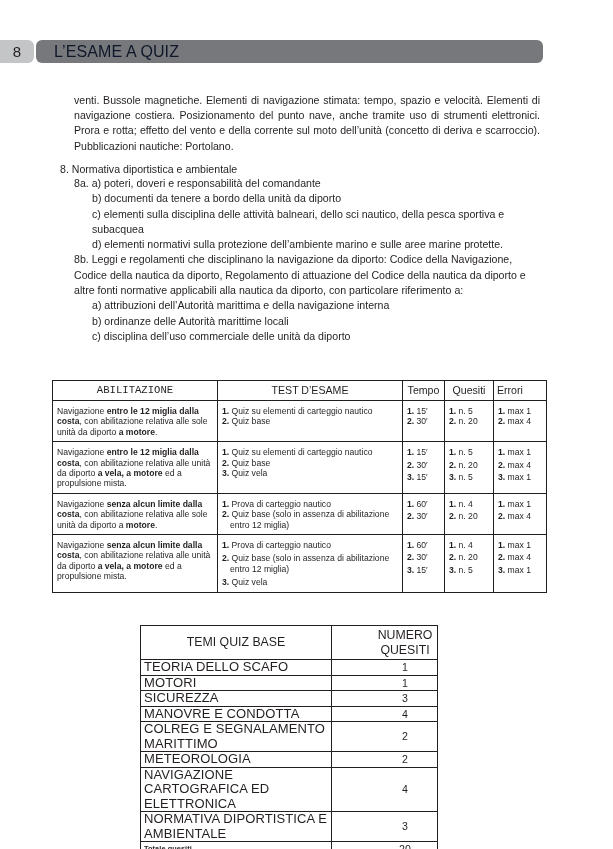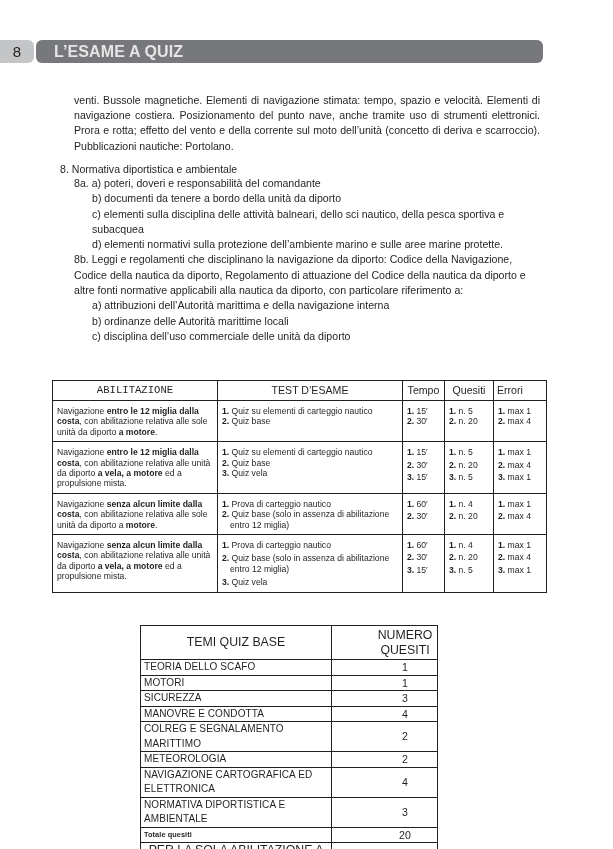--- a/index.html
+++ b/index.html
@@ -2,21 +2,21 @@
 <html><head>
 <meta charset="utf-8">
 <style>
   html, body { margin:0; padding:0; background:#ffffff; }
   body { width:613px; height:849px; position:relative; overflow:hidden;
          font-family:"Liberation Sans", sans-serif; color:#231f20; }
   .hdr { position:absolute; top:40px; left:0; height:23px; width:545px; }
   .hdr .num { position:absolute; left:0; top:0; width:34px; height:23px; background:#c4c5c7;
               border-radius:0 6px 6px 0; font-size:15px; line-height:23px; text-align:center; color:#231f20; }
   .hdr .title { position:absolute; left:36px; top:0; width:507px; height:23px; background:#77787b;
-                border-radius:6px; color:#e5e5e5; font-weight:bold; font-size:16px; line-height:23px;
+                border-radius:6px; color:#0f172a; font-weight:normal; font-size:16px; line-height:23px;
                 padding-left:18px; box-sizing:border-box; letter-spacing:0.1px; }
   .body-text { position:absolute; left:74px; top:93px; width:466px; font-size:10.6px; line-height:15.2px; }
   .p-just { text-align:justify; margin:0; }
   .section-title { position:absolute; left:58px; top:160px; font-size:10.6px; font-weight:normal; margin:2px; line-height:15px; }
   .list { position:absolute; left:74px; top:176px; width:468px; font-size:10.6px; line-height:15.3px; }
   .list div { margin:0; }
   .ind1 { padding-left:0; }
   .ind2 { padding-left:18px; }
   table { border-collapse:collapse; }
   .t1 { position:absolute; left:52px; top:380px; width:495px; font-size:8.6px; line-height:10.4px; }
@@ -29,21 +29,21 @@
   .t1 .th-left { text-align:left; }
   .t1 b { font-weight:bold; }
   .t1 .line { display:block; }
   .t1 .hang { display:block; padding-left:8px; text-indent:-8px; }
   .t1 .gap { margin-top:3px; }
   .t2 { position:absolute; left:140px; top:625px; width:298px; }
   .t2 td, .t2 th { border:1px solid #231f20; padding:0 3px; }
   .t2 th { font-weight:normal; font-size:12.3px; line-height:15px; }
   .t2 .h1 { height:33px; }
   .t2 .numcol { width:58px; text-align:center;padding-left:44px; }
-  .t2 .topic { font-size:10px; height:14.5px; line-height:14.5px; letter-spacing:0.1px; }
+  .t2 .topic { font-size:13px; height:14.5px; line-height:14.5px; letter-spacing:0.1px; }
   .t2 .val { font-size:10.6px; text-align:center; height:14.5px; line-height:14.5px; }
   .t2 .total { font-weight:bold; font-size:7.3px; }
   .t2 .vela-hdr { font-size:12.3px; text-align:center; height:21px; }
 </style>
 </head>
 <body>
 
 <div class="hdr">
   <div class="num">8</div>
   <div class="title">L’ESAME A QUIZ</div>

